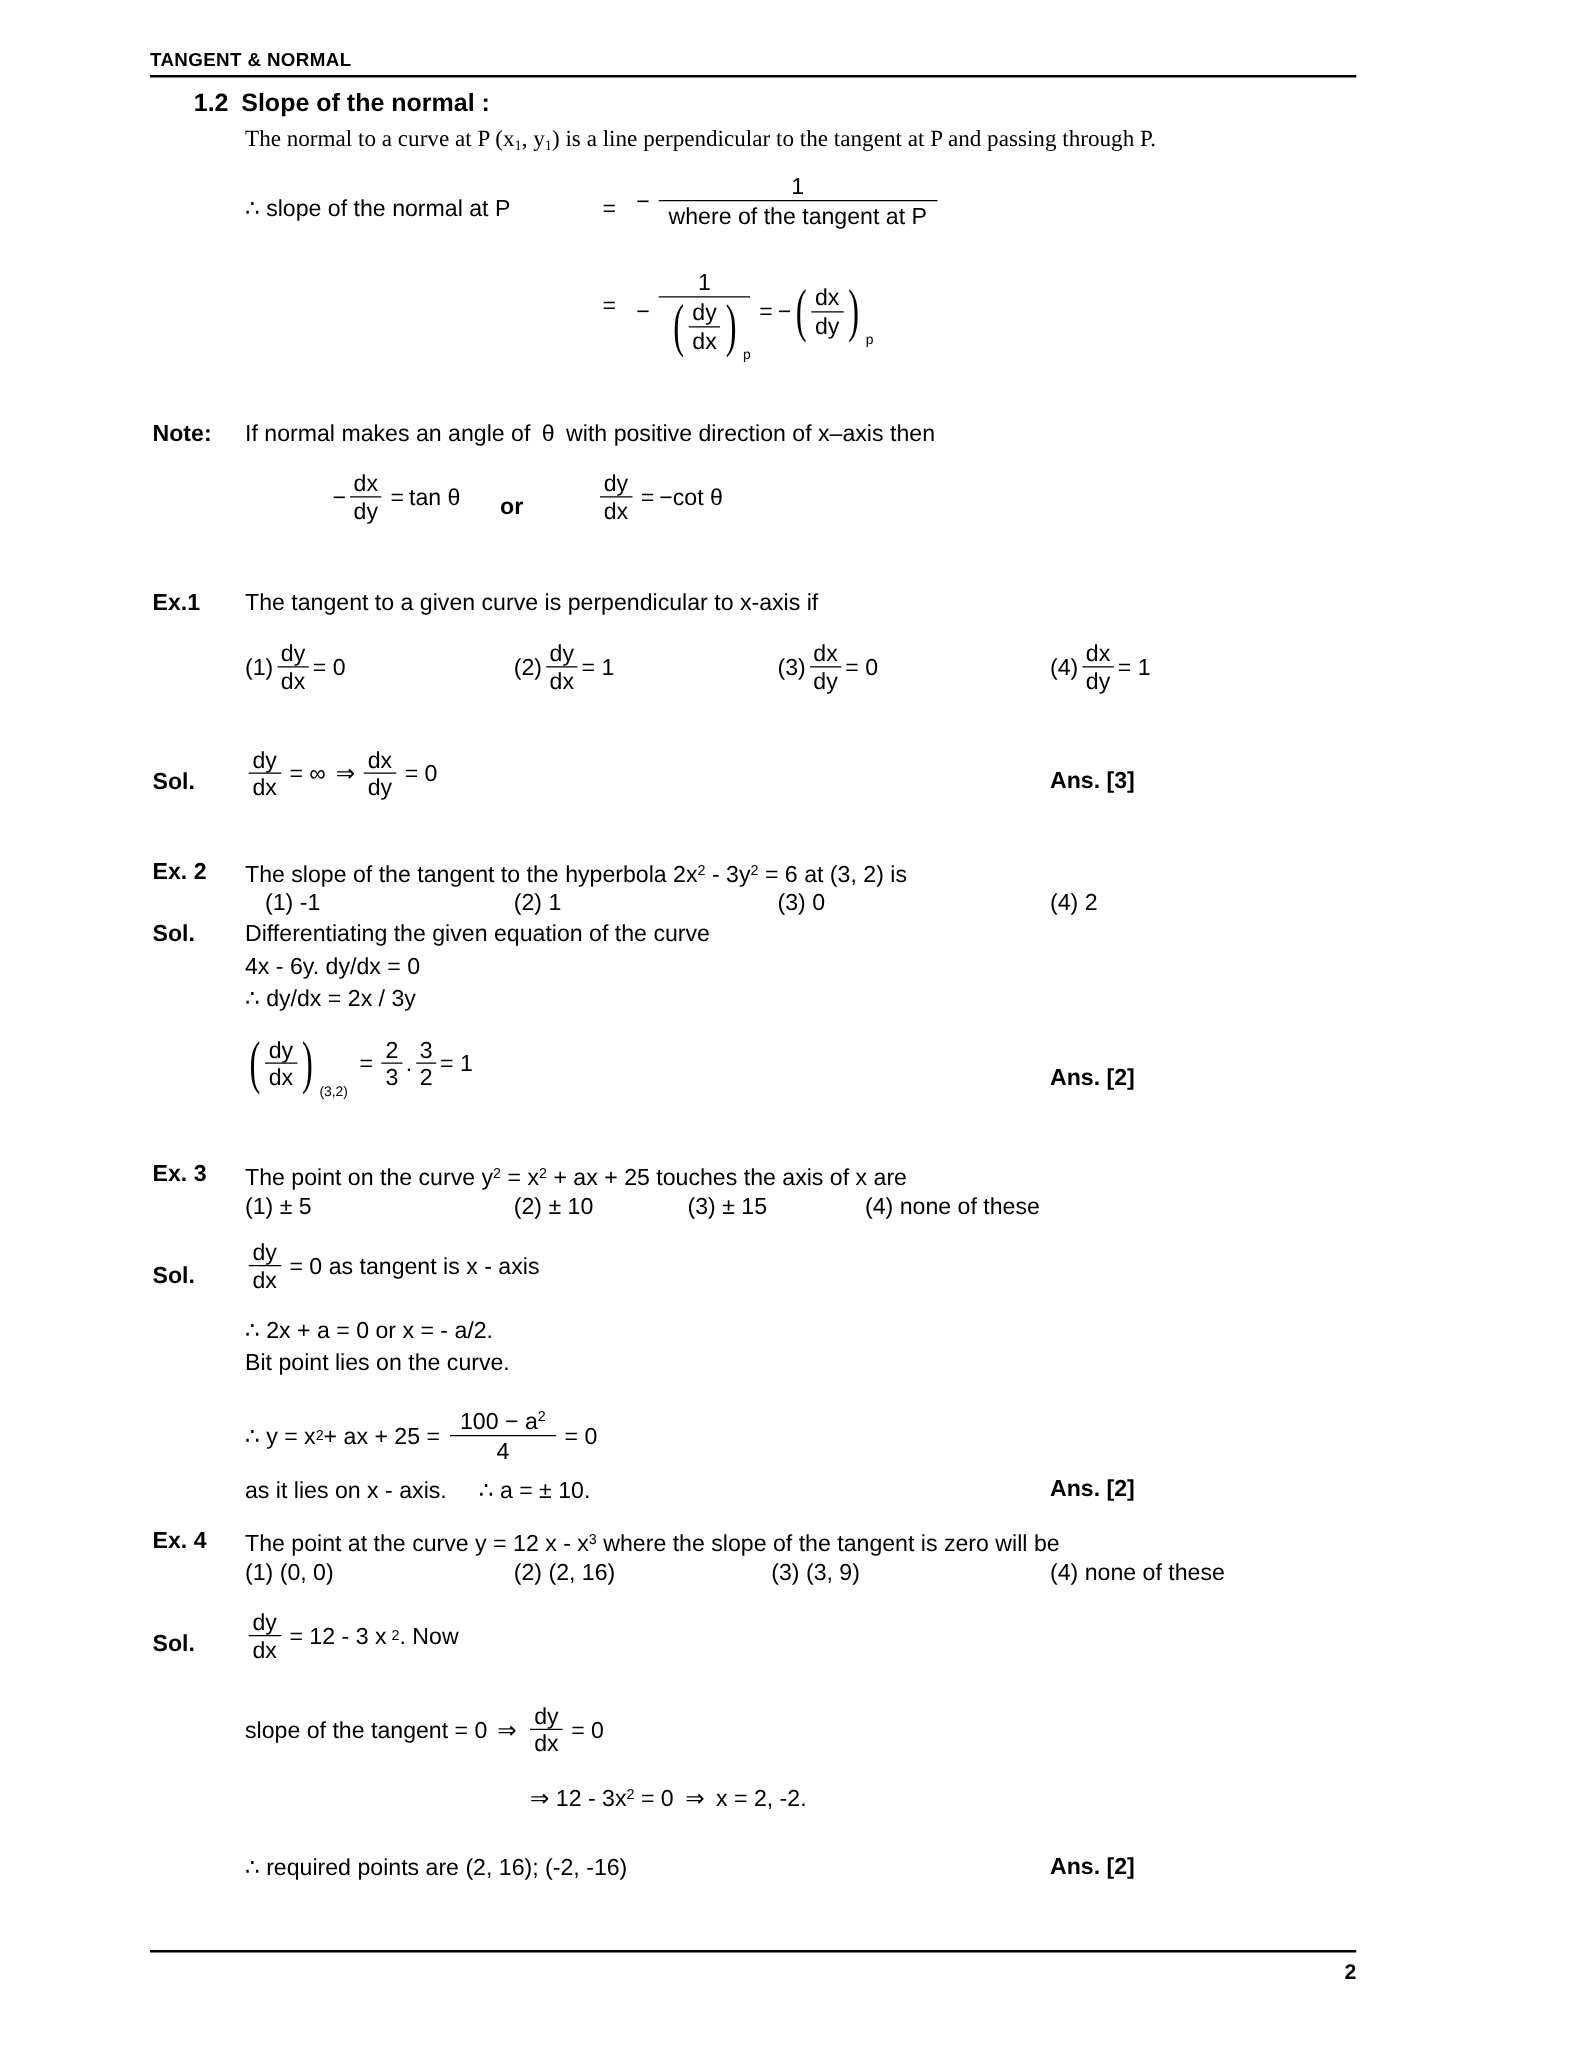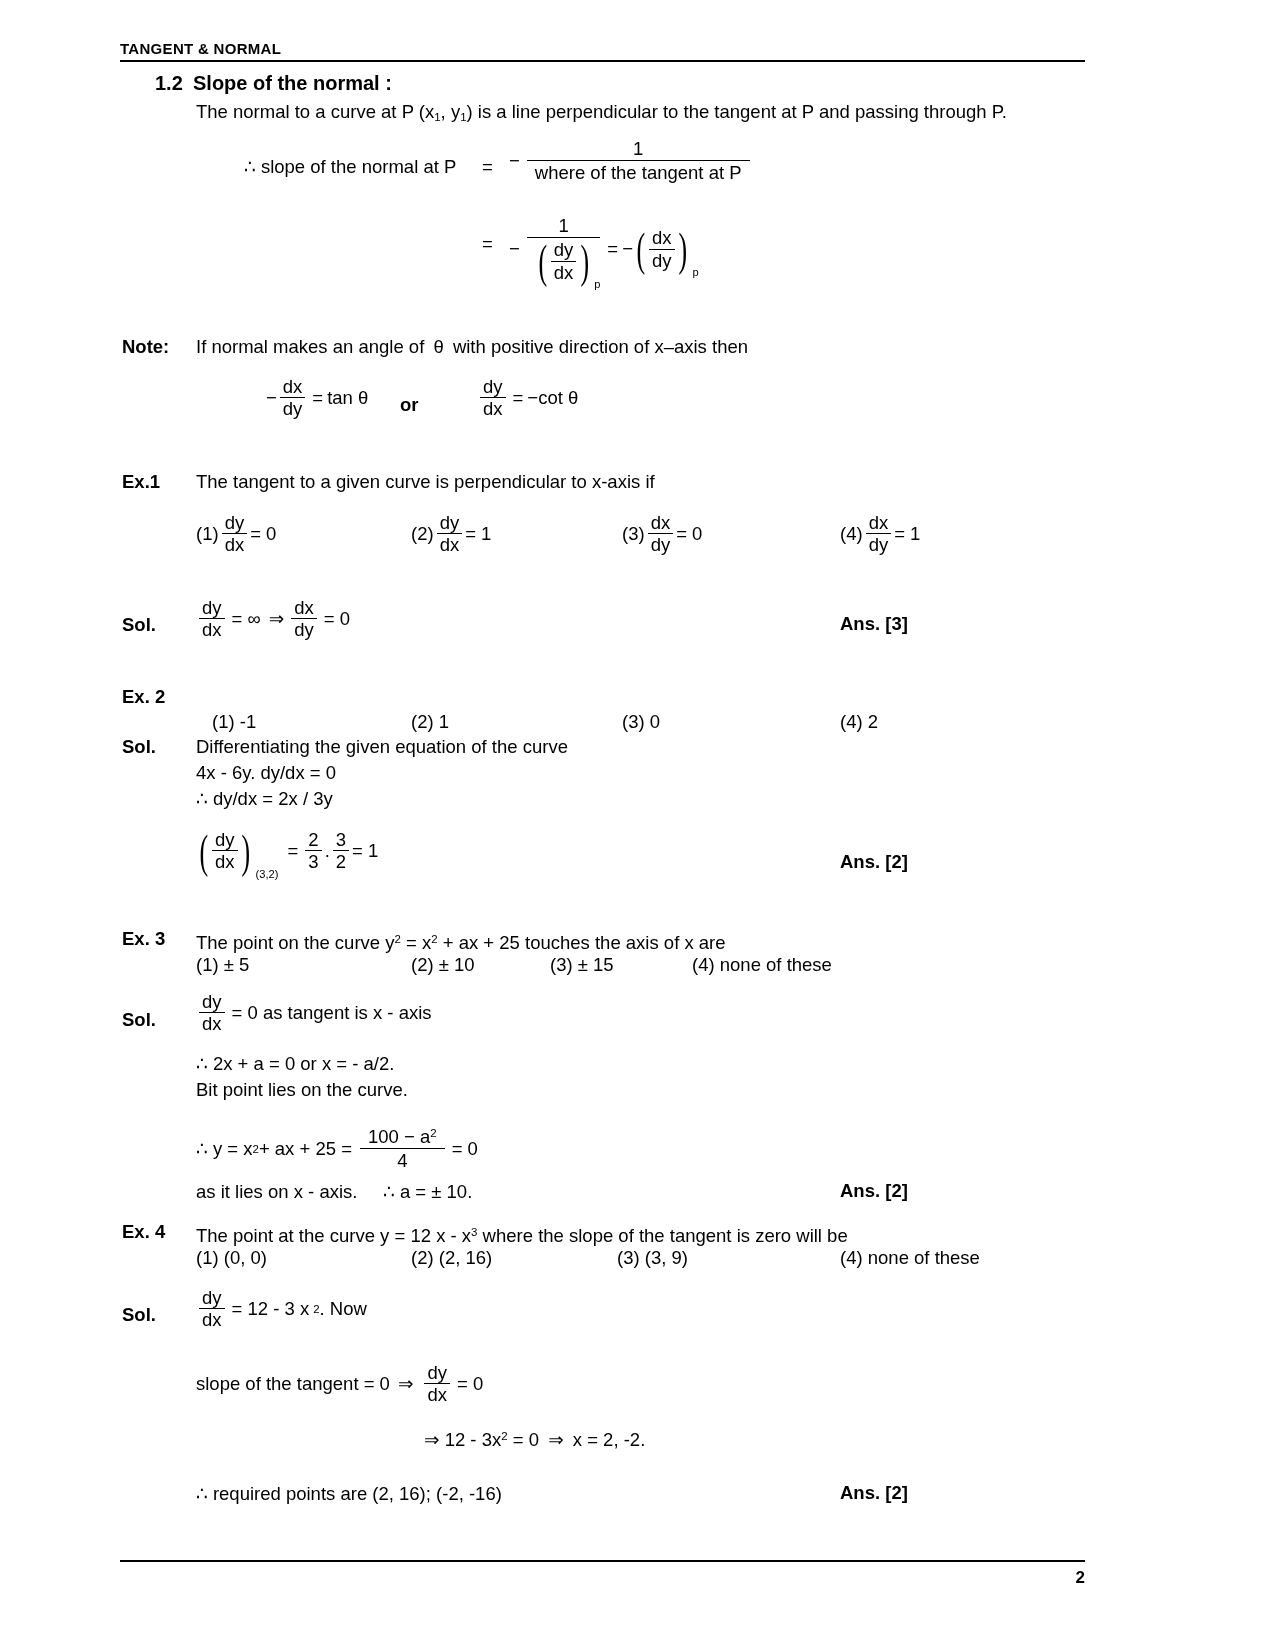--- a/index.html
+++ b/index.html
@@ -130,25 +130,25 @@
 <div class="page">
 
   <div class="header">
     <div class="header-title">TANGENT &amp; NORMAL</div>
     <div class="rule-top"></div>
   </div>
 
   <div class="abs sec-title" style="left:155px; top:72px;">1.2</div>
   <div class="abs sec-title" style="left:193px; top:72px;">Slope of the normal :</div>
 
-  <div class="abs t" style="left:196px; top:100px;">
+  <div class="abs t" style="left:196px; top:100px;font-family:Liberation Serif, serif;">
     <span>The normal to a curve at P (x</span><sub>1</sub><span>, y</span><sub>1</sub><span>) is a line perpendicular to the tangent at P and passing through P.</span>
   </div>
 
-  <div class="abs t" style="left:196px; top:155px;margin-left:48px;">∴ slope of the normal at P</div>
+  <div class="abs t" style="left:196px; top:155px;">∴ slope of the normal at P</div>
   <div class="abs t" style="left:482px; top:155px;">=</div>
   <div class="abs mrow" style="left:505px; top:139px; font-size:18.5px;">
     <span class="op">−</span>
     <span class="frac wide">
       <span class="num">1</span>
       <span class="den">where of  the tangent at P</span>
     </span>
   </div>
 
   <div class="abs t" style="left:482px; top:232px;">=</div>
@@ -250,20 +250,23 @@
     <span class="op">⇒</span>
     <span class="frac">
       <span class="num">dx</span>
       <span class="den">dy</span>
     </span>
     <span class="op">= 0</span>
   </div>
   <div class="abs ans" style="left:840px; top:613px;">Ans. [3]</div>
 
   <div class="abs t b" style="left:122px; top:685px;">Ex. 2</div>
+  <div class="abs t" style="left:196px; top:685px;">
+    <span>The slope of the tangent to the hyperbola 2x</span><sup>2</sup><span> - 3y</span><sup>2</sup><span> = 6 at (3, 2) is</span>
+  </div>
 
   <div class="abs t" style="left:212px; top:710px;">
     <span>(1)</span>
     <span>-1</span>
   </div>
   <div class="abs t" style="left:411px; top:710px;">
     <span>(2)</span>
     <span>1</span>
   </div>
   <div class="abs t" style="left:622px; top:710px;">

